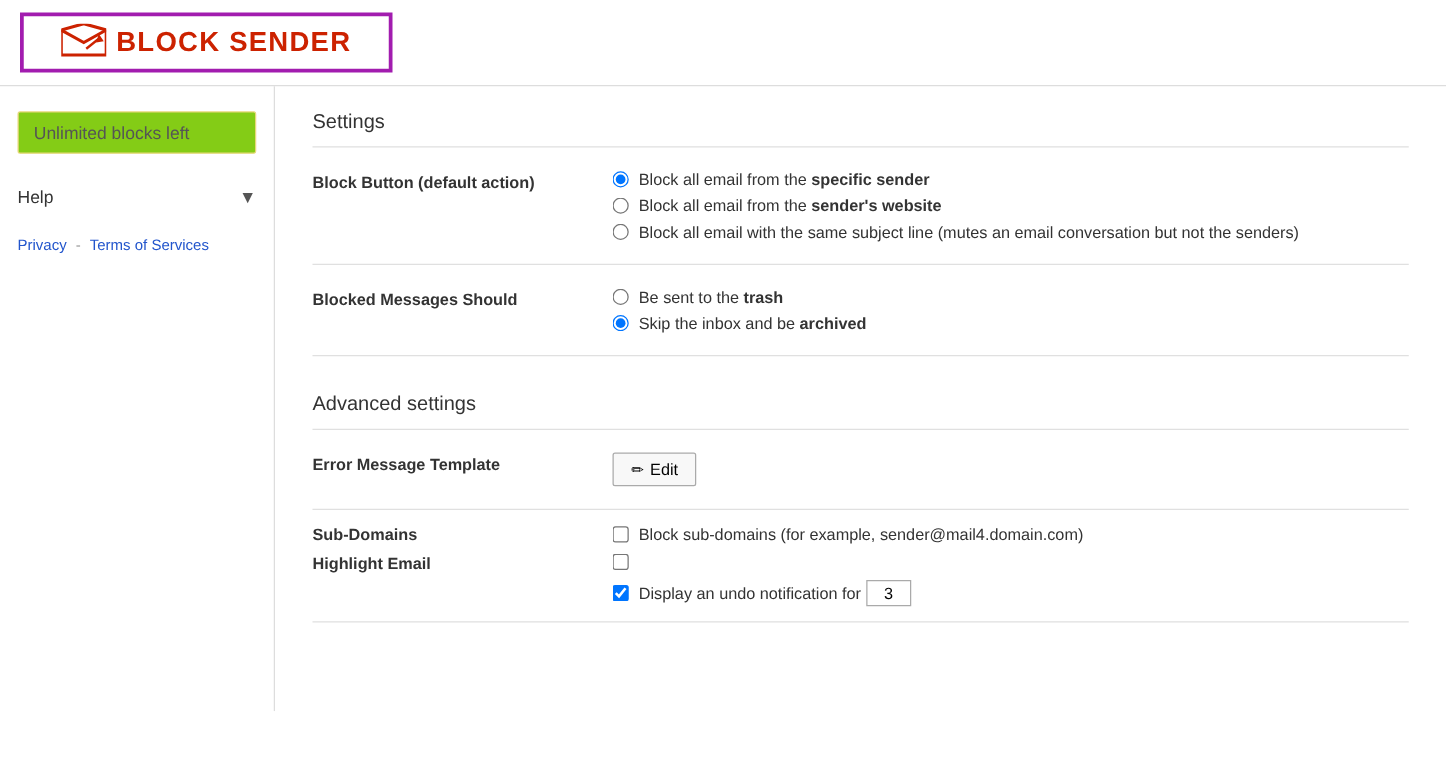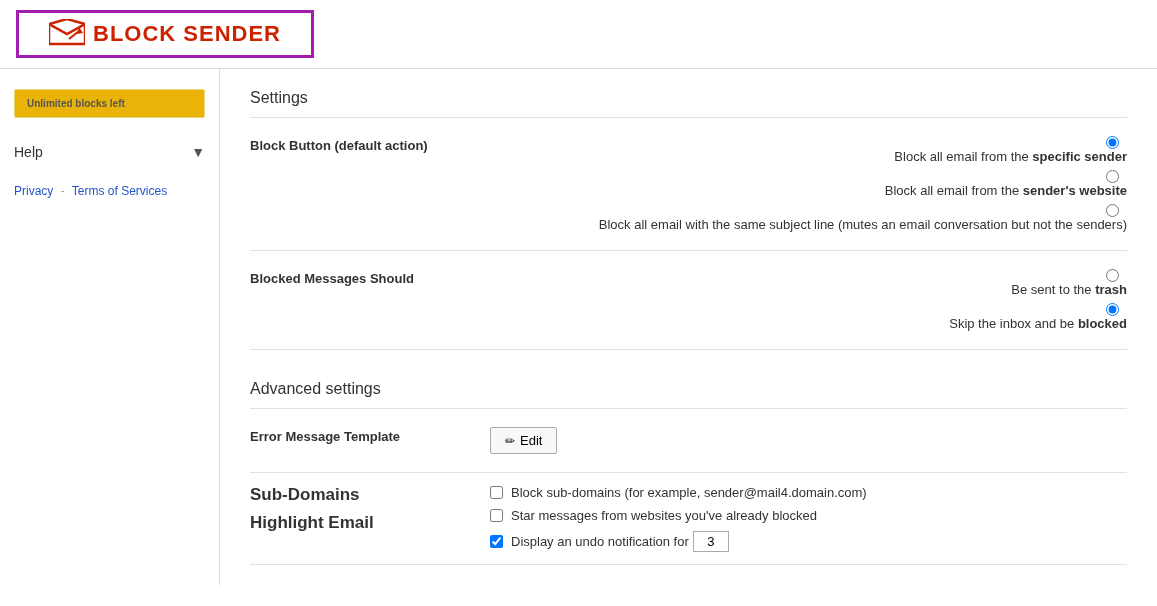--- a/index.html
+++ b/index.html
@@ -45,25 +45,25 @@
       border-right: 1px solid #ddd;
       padding: 20px 14px;
     }
     .blocks-remaining-label {
       font-size: 14px;
       font-weight: bold;
       margin-bottom: 10px;
       color: #333;
     }
     .blocks-badge {
-      background: #eab308;
+      background: #84cc16;
       border: 1px solid #e8d87a;
       padding: 8px 12px;
-      font-size: 10px;
-      font-weight: bold;
+      font-size: 14px;
+      font-weight: normal;
       color: #555;
       border-radius: 2px;
       margin-bottom: 22px;
       display: block;
     }
     .help-row {
       display: flex;
       align-items: center;
       justify-content: space-between;
       cursor: pointer;
@@ -110,25 +110,24 @@
       min-width: 240px;
       font-weight: bold;
       font-size: 13px;
       padding-top: 2px;
     }
     .setting-options {
       flex: 1;
     }
     .radio-option {
       display: flex;
-      align-items: flex-end;
+      align-items: center;
       margin-bottom: 6px;
       font-size: 13px;
       color: #333;
-      flex-direction: column;
     }
     .radio-option:last-child { margin-bottom: 0; }
     .radio-option input[type="radio"] {
       margin-right: 8px;
       cursor: pointer;
     }
     .bold { font-weight: bold; }
 
     
     .advanced-section {
@@ -152,21 +151,21 @@
       align-items: flex-start;
       padding: 12px 0;
       border-bottom: 1px solid #e0e0e0;
     }
     .advanced-labels {
       width: 240px;
       min-width: 240px;
     }
     .advanced-label-item {
       font-weight: bold;
-      font-size: 17px;
+      font-size: 13px;
       margin-bottom: 8px;
     }
     .advanced-label-item:last-child { margin-bottom: 0; }
     .advanced-options {
       flex: 1;
     }
     .checkbox-option {
       display: flex;
       align-items: center;
       margin-bottom: 8px;
@@ -244,21 +243,21 @@
 
     <div class="setting-row">
       <div class="setting-label">Blocked Messages Should</div>
       <div class="setting-options">
         <label class="radio-option">
           <input type="radio" name="blocked_action" style="">
           <span>Be sent to the <span class="bold">trash</span></span>
         </label>
         <label class="radio-option">
           <input type="radio" name="blocked_action" checked="" style="">
-          <span>Skip the inbox and be <span class="bold">blocked</span></span>
+          <span>Skip the inbox and be <span class="bold">archived</span></span>
         </label>
       </div>
     </div>
 
     <div class="advanced-section">
       <h2 class="section-title">Advanced settings</h2>
 
       <div class="setting-row">
         <div class="setting-label">Error Message Template</div>
         <div class="setting-options">
@@ -274,21 +273,20 @@
           <div class="advanced-label-item">Sub-Domains</div>
           <div class="advanced-label-item">Highlight Email</div>
         </div>
         <div class="advanced-options">
           <label class="checkbox-option">
             <input type="checkbox" style="">
             <span>Block sub-domains (for example, sender@mail4.domain.com)</span>
           </label>
           <label class="checkbox-option">
             <input type="checkbox" style="">
-            <span>Star messages from websites you've already blocked</span>
           </label>
           <label class="checkbox-option">
             <input type="checkbox" checked="" style="">
             <span>Display an undo notification for</span>
             <input type="text" class="undo-input" value="3" style="">
           </label>
         </div>
       </div>
     </div>
 

